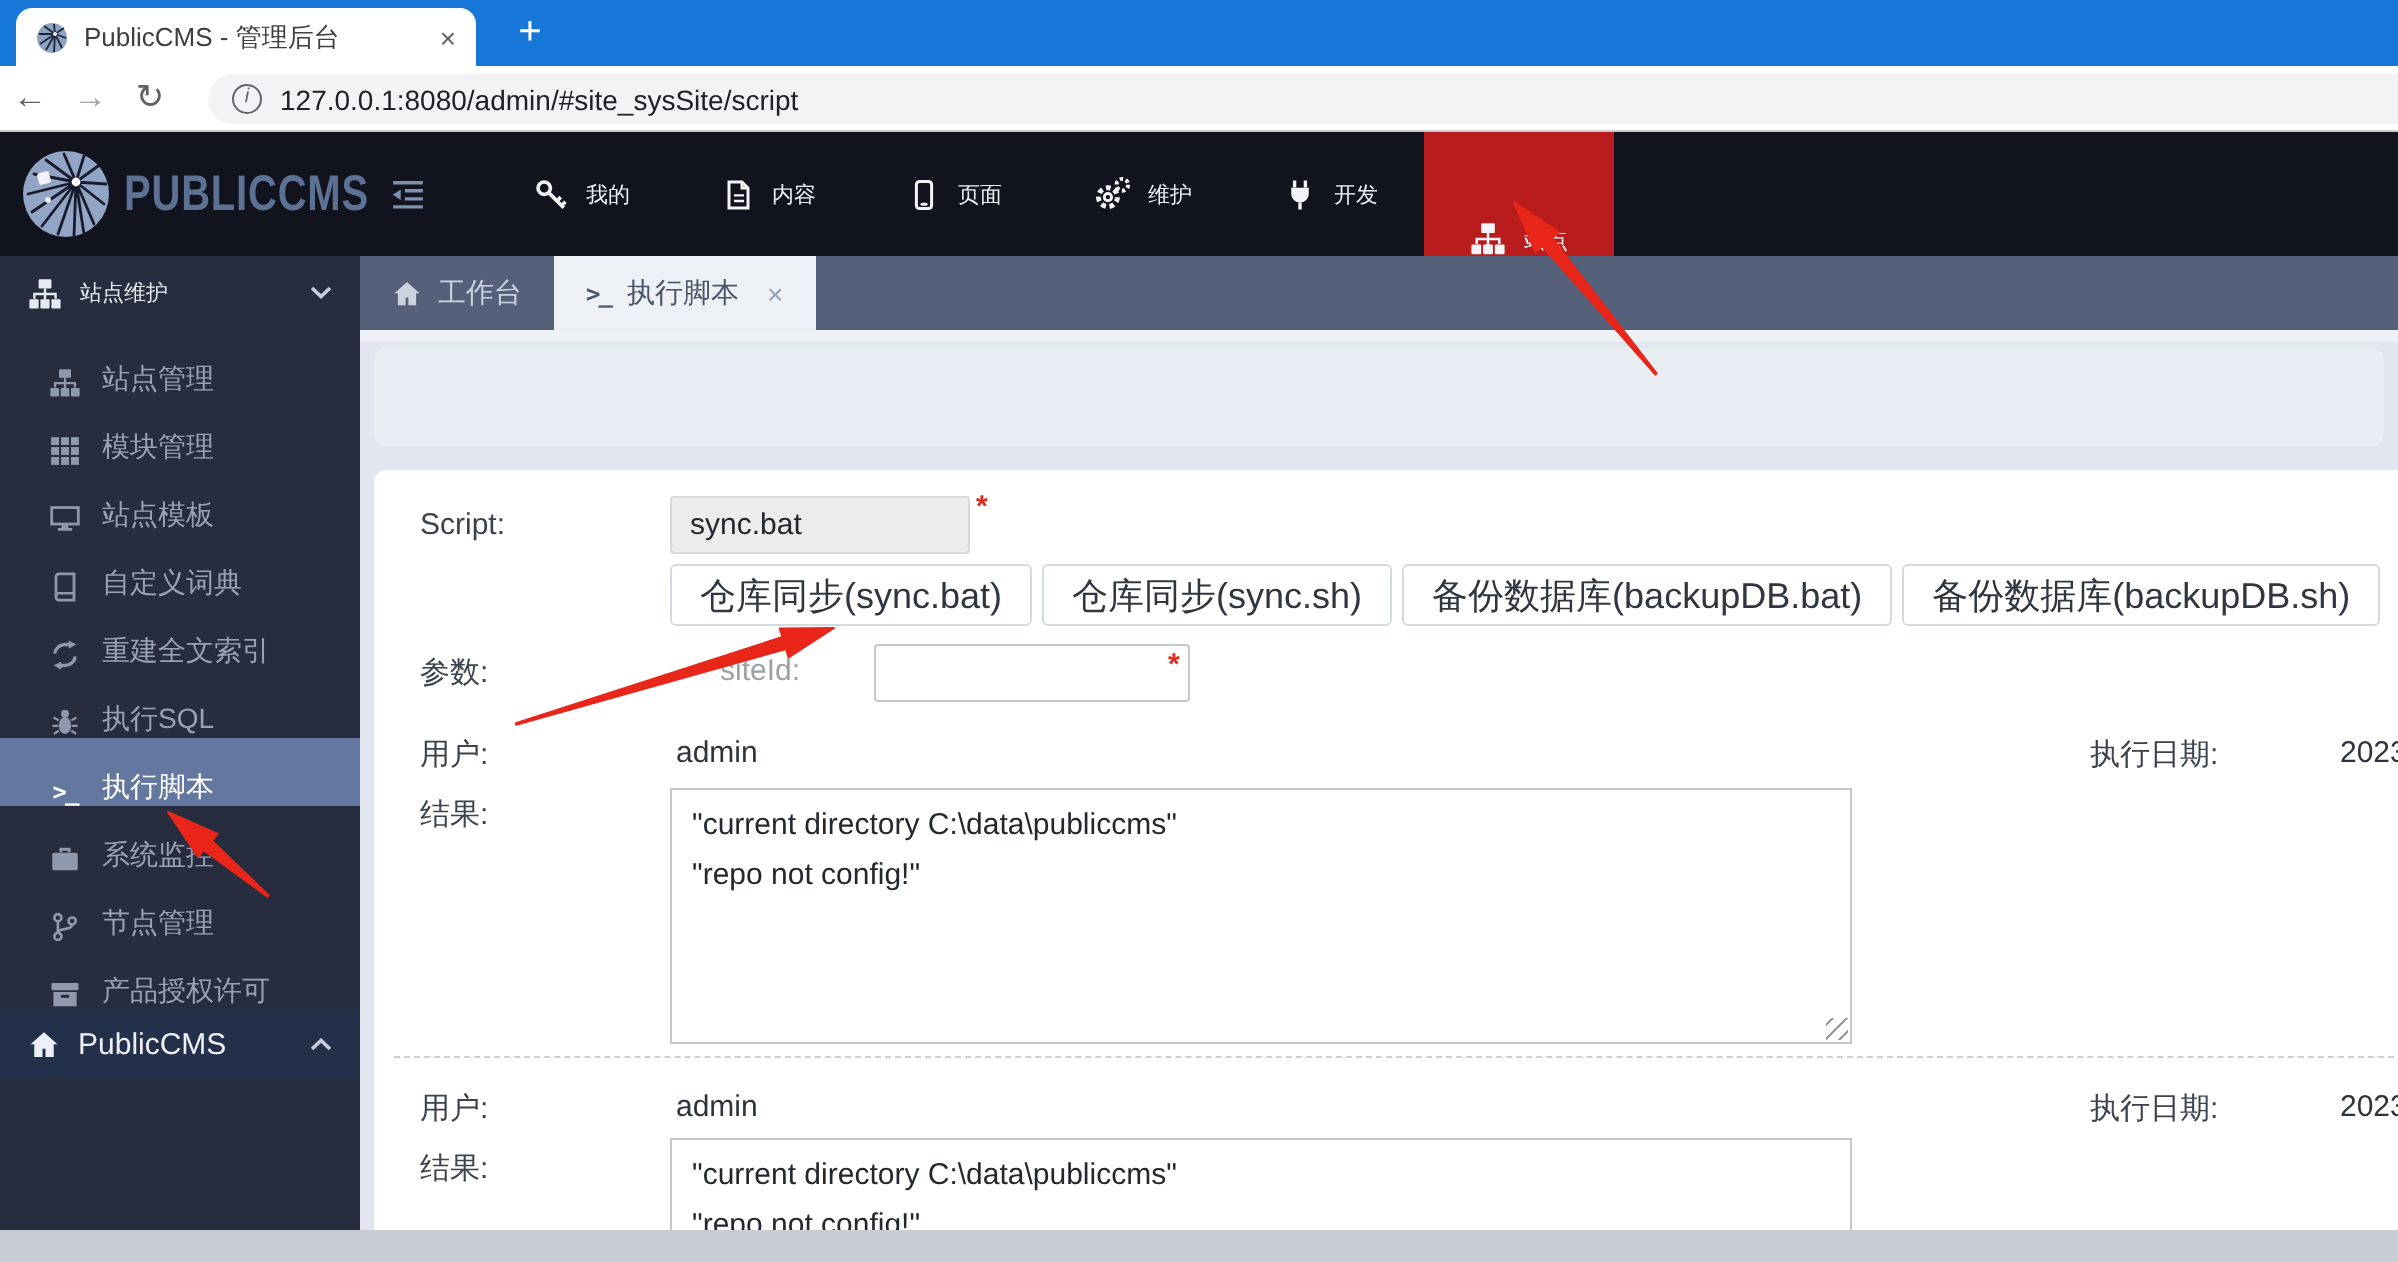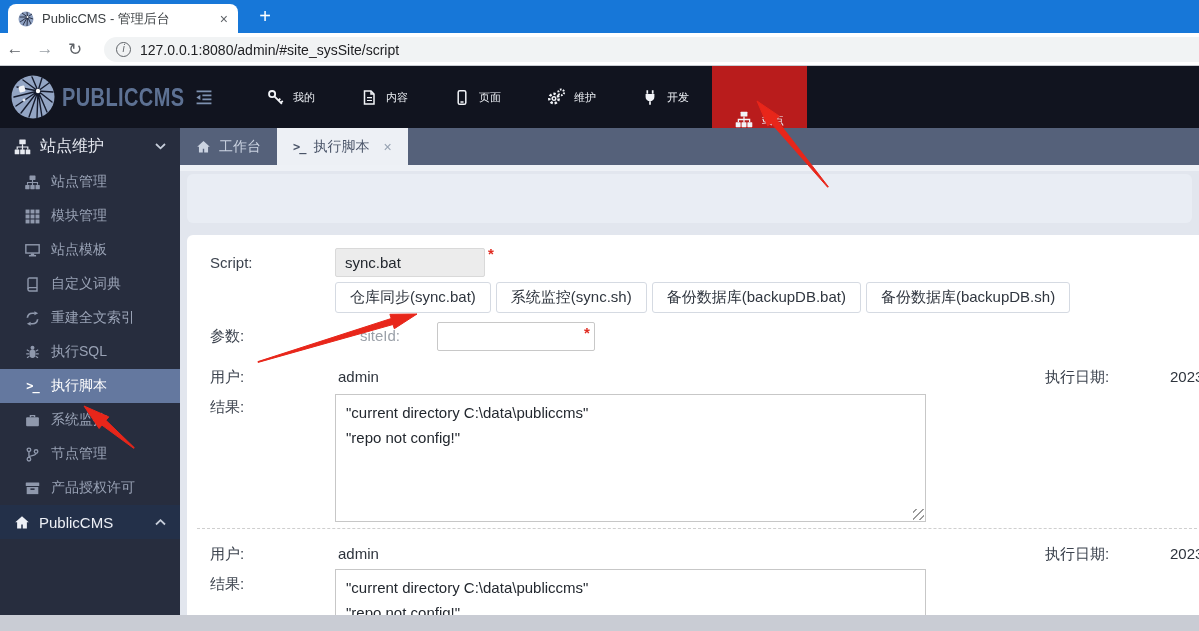--- a/index.html
+++ b/index.html
@@ -30,23 +30,23 @@
   .logo-wrap{width:180px;display:flex;align-items:center;padding-left:11px;gap:7px;flex:none;}
   .brand{font-size:25px;font-weight:bold;color:#5d7193;letter-spacing:.5px;transform:scaleX(.8);transform-origin:left center;white-space:nowrap;}
   .nav-toggle{width:24px;margin:0 14px 0 14px;color:#7e91b0;display:flex;align-items:center;}
   .nav-items{display:flex;align-items:stretch;margin-left:12px;}
   .nav-item{display:flex;align-items:center;gap:9px;padding:0 23px;color:#eef1f6;font-size:11px;cursor:pointer;}
   .nav-item .ni{color:#f2f4f8;display:flex;}
   .nav-item.active{background:#b91c1c;align-items:flex-end;}
 
   
   .sidebar{position:absolute;left:0;top:128px;width:180px;height:503px;background:#272d3e;}
-  .side-head{height:37px;display:flex;align-items:center;padding:0 14px;gap:9px;color:#e7eaf1;font-size:16px;}
+  .side-head{height:37px;display:flex;align-items:center;padding:0 14px;gap:9px;color:#e7eaf1;font-size:11px;}
   .side-head .grow{flex:1;}
-  .side-item{height:34px;display:flex;align-items:center;padding-left:24px;gap:10px;color:#99a2b5;font-size:14px;cursor:pointer;}
+  .side-item{height:34px;display:flex;align-items:flex-end;padding-left:24px;gap:10px;color:#99a2b5;font-size:14px;cursor:pointer;}
   .side-item .si{width:17px;display:flex;justify-content:center;color:#8f98ac;}
   .side-item.active{background:#64789f;color:#fff;}
   .side-item.active .si{color:#fff;}
   .term-glyph{font-family:"DejaVu Sans Mono","Liberation Mono",monospace;font-weight:bold;font-size:12px;letter-spacing:-1px;}
   .side-foot{height:34px;display:flex;align-items:center;padding:0 14px;gap:9px;background:#233049;color:#edf0f6;font-size:15px;cursor:pointer;}
   .side-foot .grow{flex:1;}
   .side-fill{position:absolute;left:0;bottom:0;top:573px;width:180px;background:#1d2434;}
 
   
   .tabstrip{position:absolute;left:180px;top:128px;width:1019px;height:37px;background:#55617a;display:flex;align-items:stretch;}
@@ -63,21 +63,21 @@
 
   .f-label{position:absolute;font-size:15px;color:#3c434e;white-space:nowrap;}
   .f-sublabel{position:absolute;font-size:15px;color:#9ba1a9;white-space:nowrap;}
   .f-value{position:absolute;font-size:15px;color:#2e343d;white-space:nowrap;}
   .ast{position:absolute;color:#e02b20;font-size:15px;font-weight:bold;}
   .script-input{position:absolute;left:148px;top:13px;width:150px;height:29px;background:#ececec;
       border:1px solid #d9d9d9;border-radius:2px;padding:0 9px;font-size:15px;color:#23282f;
       font-family:inherit;}
   .btn-row{position:absolute;left:148px;top:47px;display:flex;gap:5px;}
   .s-btn{height:31px;padding:0 14px;background:#fff;border:1px solid #d5dae2;border-radius:3px;
-      font-size:15px;color:#30363f;font-family:inherit;white-space:nowrap;cursor:pointer;}
+      font-size:18px;color:#30363f;font-family:inherit;white-space:nowrap;cursor:pointer;}
   .param-input{position:absolute;left:250px;top:87px;width:158px;height:29px;background:#fff;
       border:1px solid #c8c8c8;border-radius:2px;padding:0 8px;font-size:15px;font-family:inherit;}
   .ta-wrap{position:absolute;border:1px solid #c7c7c7;background:#fff;}
   .ta-wrap textarea{width:100%;height:100%;border:0;resize:none;outline:none;padding:5px 10px;
       font-size:15px;line-height:25px;color:#23282f;font-family:inherit;background:transparent;display:block;}
   .ta-grip{position:absolute;right:1px;bottom:1px;width:11px;height:11px;pointer-events:none;
       background:repeating-linear-gradient(135deg,transparent 0 2px,#9a9a9a 2px 3px,transparent 3px 5px);}
   .dash-div{position:absolute;left:10px;right:-8px;border-top:1px dashed #cfcfcf;}
 
   .arrow-layer{position:absolute;left:0;top:0;width:1199px;height:631px;pointer-events:none;z-index:60;}
@@ -380,21 +380,21 @@
     <div class="c-graypanel"></div>
 
     <div class="c-white">
 
       <span class="f-label" style="left:23px;top:19px;">Script:</span>
       <input class="script-input" value="sync.bat" style="">
       <span class="ast" style="left:301px;top:10px;">*</span>
 
       <div class="btn-row">
         <button class="s-btn">仓库同步(sync.bat)</button>
-        <button class="s-btn">系统监控(sync.sh)</button>
+        <button class="s-btn">仓库同步(sync.sh)</button>
         <button class="s-btn">备份数据库(backupDB.bat)</button>
         <button class="s-btn">备份数据库(backupDB.sh)</button>
       </div>
 
       <span class="f-label" style="left:23px;top:92px;">参数:</span>
       <span class="f-sublabel" style="left:173px;top:92px;">siteId:</span>
       <input class="param-input" value="" style="">
       <span class="ast" style="left:397px;top:89px;">*</span>
 
       <span class="f-label" style="left:23px;top:133px;">用户:</span>

